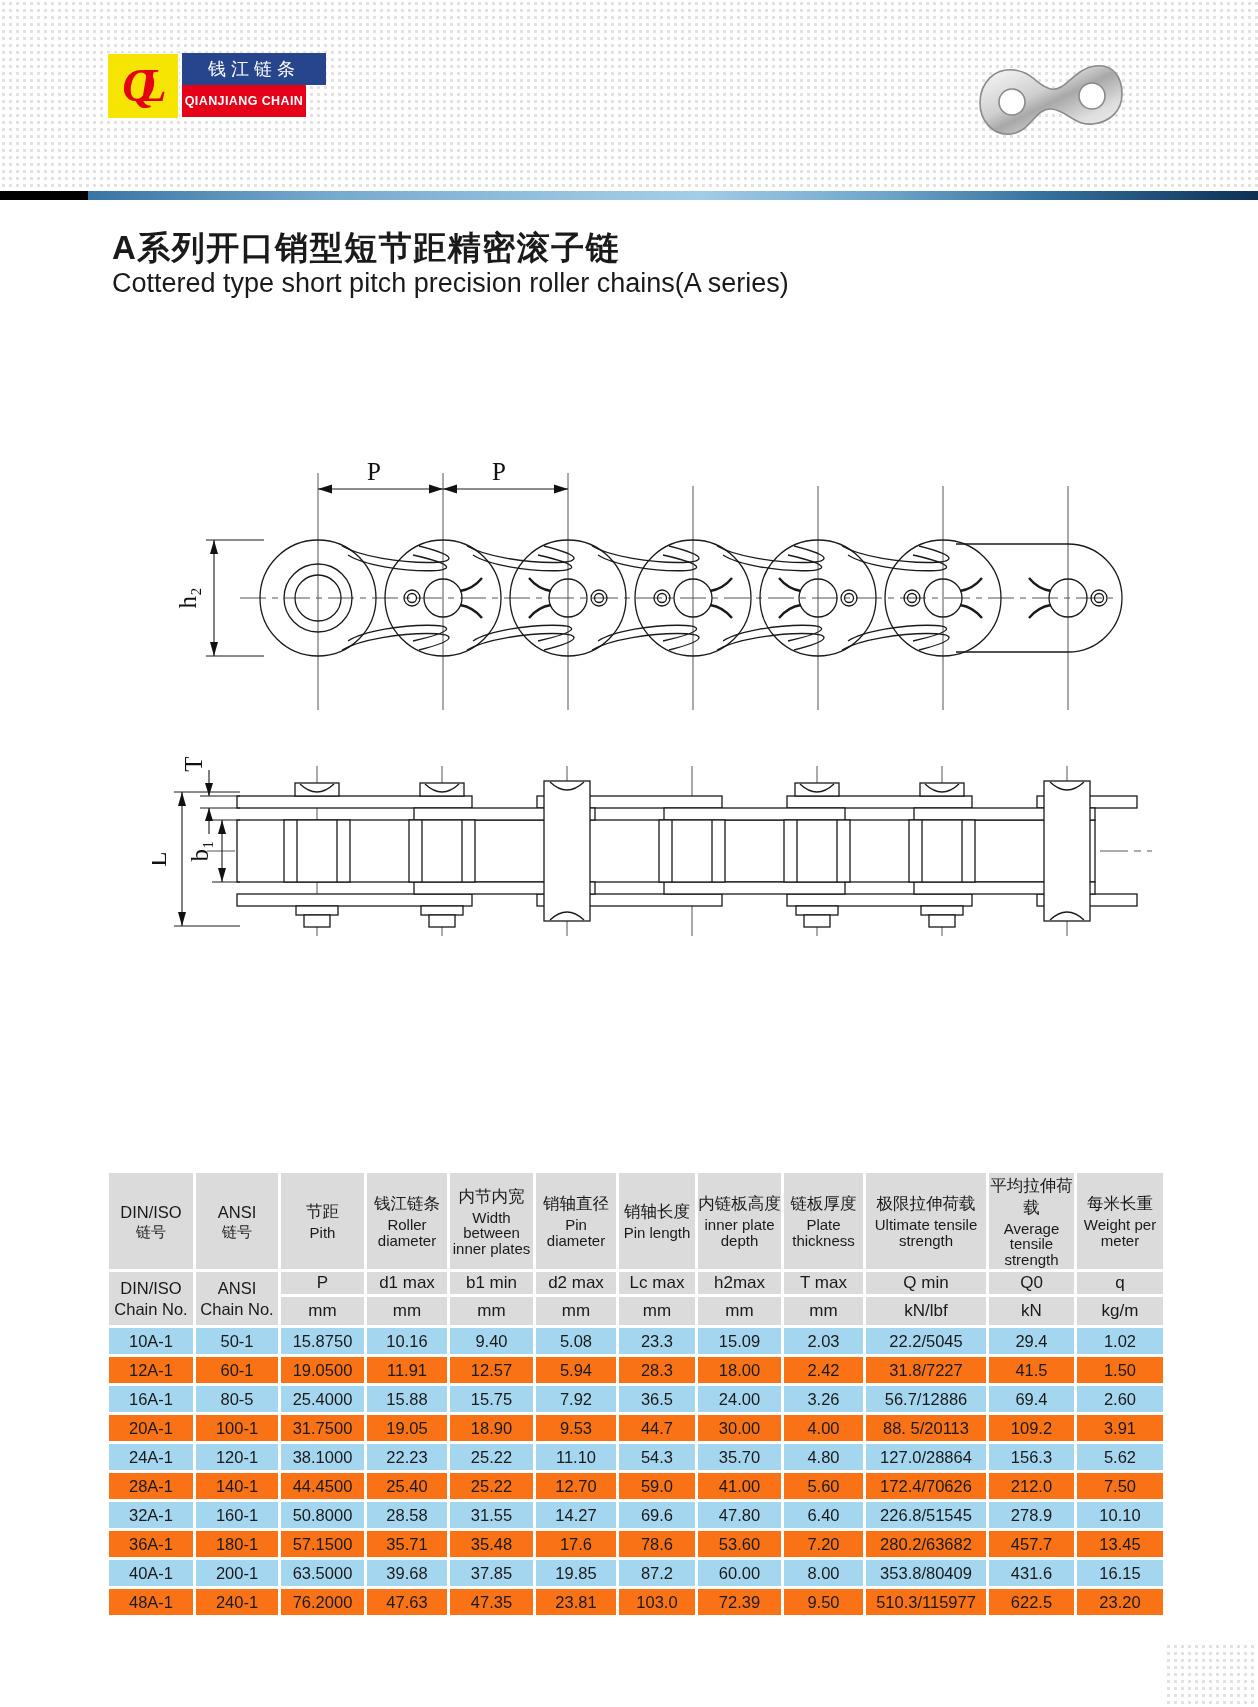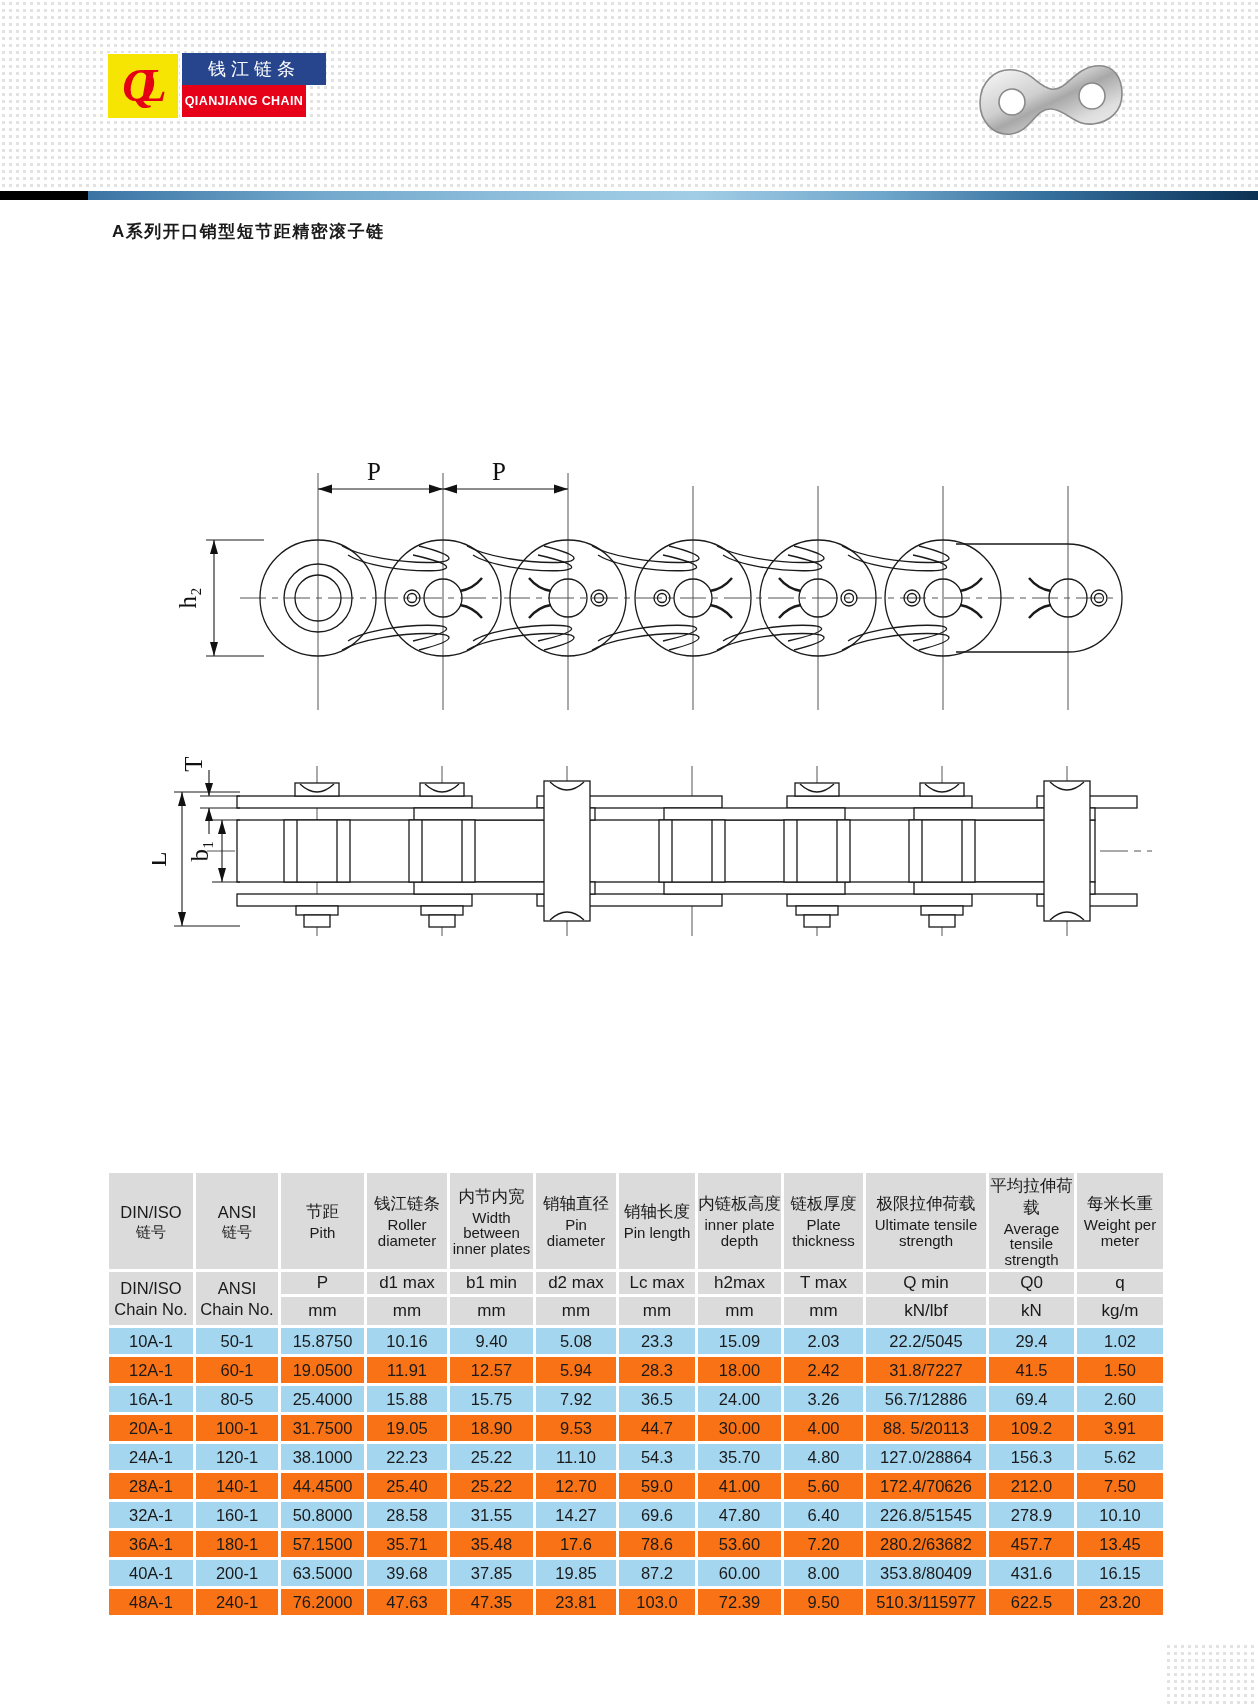--- a/index.html
+++ b/index.html
@@ -26,21 +26,21 @@
      font-size:46px;color:#e60014;letter-spacing:-17px;padding-right:14px;transform:translatey(-1px);}
   .logo-right{display:flex;flex-direction:column;margin-left:3px;}
   .logo-cn{width:144px;height:32px;background:#27458d;color:#fff;font-weight:normal;
      font-size:18px;letter-spacing:5px;display:flex;align-items:center;justify-content:center;}
   .logo-en{width:124px;height:32px;background:#e60018;color:#fff;font-weight:bold;
      font-size:12.5px;letter-spacing:0.4px;display:flex;align-items:center;justify-content:center;}
 
   .chain-plate{position:absolute;left:970px;top:58px;}
 
   
-  .title-cn{position:absolute;left:112px;top:220px;font-size:17px;font-weight:bold;letter-spacing:1.5px;}
+  .title-cn{position:absolute;left:112px;top:226px;font-size:33px;font-weight:bold;letter-spacing:1.5px;}
   .title-en{position:absolute;left:112px;top:268px;font-size:27px;}
 
   .drawing1{position:absolute;left:168px;top:438px;}
   .drawing2{position:absolute;left:152px;top:678px;}
   svg text.dim{font-family:"Liberation Serif","DejaVu Serif",serif;font-size:25px;fill:#111;}
 
   
   #spec-table{position:absolute;left:106px;top:1170px;}
   table.spec{border-collapse:separate;border-spacing:3px;table-layout:fixed;}
   table.spec td{text-align:center;vertical-align:middle;padding:0;overflow:hidden;}
@@ -87,20 +87,21 @@
     <circle cx="42" cy="44" r="13" fill="#fff" stroke="#8a8a8a" stroke-width="1.6"></circle>
     <circle cx="122" cy="38" r="13" fill="#fff" stroke="#8a8a8a" stroke-width="1.6"></circle>
   </svg>
 
   <div class="accent-bar">
     <div class="bar-black"></div>
     <div class="bar-grad"></div>
   </div>
 
   <div class="title-cn">A系列开口销型短节距精密滚子链</div>
+  <div class="title-en">Cottered type short pitch precision roller chains(A series)</div>
 
   <svg class="drawing1" width="970" height="300" viewBox="0 0 970 300" fill="none" stroke="#1a1a1a" stroke-width="1.3">
 
     <path stroke="#555" stroke-width="1" stroke-dasharray="26 6 6 6" d="M 72,160 H 945"></path>
 
     <g stroke="#555" stroke-width="1">
       <path d="M150,35 V272"></path>
         <path d="M275,35 V272"></path>
         <path d="M400,35 V272"></path>
       <path d="M525,48 V272"></path>

